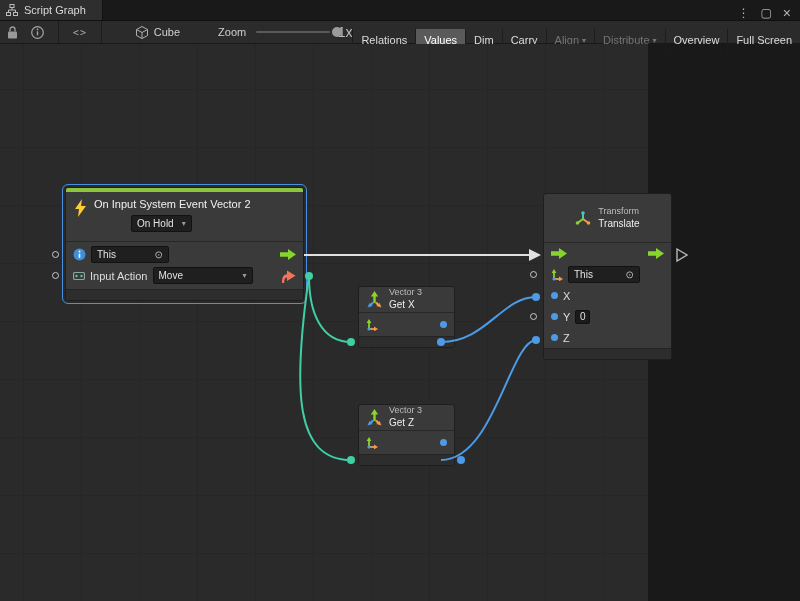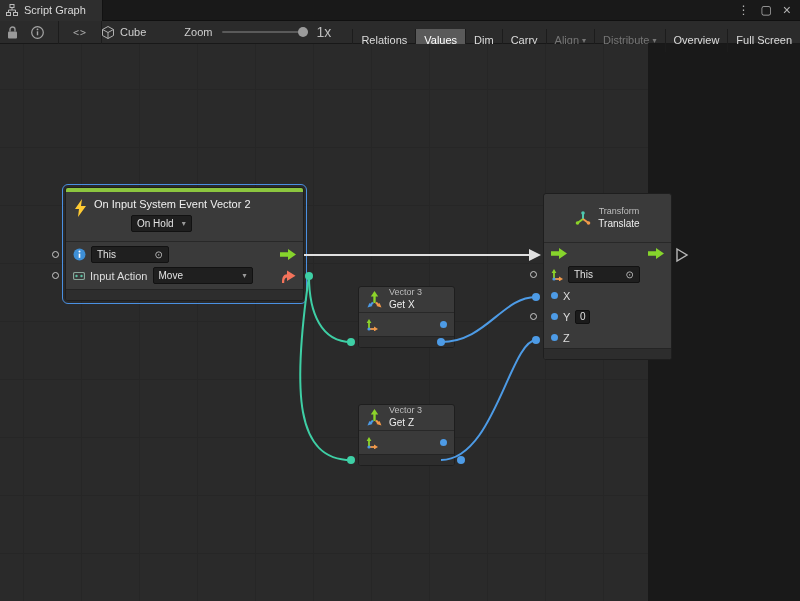--- a/index.html
+++ b/index.html
@@ -2,21 +2,21 @@
 <html><head>
 <meta charset="utf-8">
 <style>
   * { margin:0; padding:0; box-sizing:border-box; }
   html,body { width:800px; height:601px; overflow:hidden; }
   body { font-family:"Liberation Sans", sans-serif; background:#191919; }
   .app { position:relative; width:800px; height:601px; background:#191919; }
 
   
   .titlebar { position:absolute; top:0; left:0; width:800px; height:21px;
-    background:#191919; display:flex; align-items:center; border-bottom:1px solid #101010; }
+    background:#191919; display:flex; align-items:flex-end; border-bottom:1px solid #101010; }
   .tab { height:21px; display:flex; align-items:center; gap:6px; padding:0 16px 0 6px;
     background:#2e2e2e; border-right:1px solid #121212; font-size:11px; color:#d9d9d9; }
   .win-controls { margin-left:auto; display:flex; align-items:center; gap:11px;
     padding-right:9px; color:#b5b5b5; font-size:12px; }
   .win-controls span { cursor:default; line-height:1; }
 
   
   .toolbar { position:absolute; top:21px; left:0; width:800px; height:23px; background:#2b2b2b;
     display:flex; align-items:center; font-size:11px; color:#cfcfcf; border-bottom:1px solid #181818; }
   .tb-icon { display:inline-flex; align-items:center; justify-content:center; }
@@ -65,21 +65,21 @@
   .node-getx { left:358px; top:242px; width:97px; }
   .node-getz { left:358px; top:360px; width:97px; }
   .unit-header { display:flex; align-items:center; gap:6px; padding:0 7px; }
   .node-type { font-size:9px; color:#bdbdbd; line-height:11px; }
   .node-name { font-size:10px; color:#ededed; line-height:14px; }
   .unit-row { position:relative; height:24px; display:flex; align-items:center; padding:0 7px;
     border-top:1px solid #282828; }
 
   
   .node-transform { left:543px; top:149px; width:129px; }
-  .tr-header { display:flex; align-items:center; justify-content:center; gap:7px; padding:12px 4px 11px;text-align:center; }
+  .tr-header { display:flex; align-items:center; justify-content:center; gap:7px; padding:12px 4px 11px; }
   .trows { border-top:1px solid #282828; }
   .vfield { min-width:15px; height:14px; background:#1b1b1b; border:1px solid #101010; border-radius:2px;
     font-size:10px; color:#e0e0e0; display:flex; align-items:center; justify-content:center; padding:0 3px; }
 
   svg.wires { position:absolute; top:0; left:0; width:800px; height:557px; pointer-events:none; }
 </style>
 </head>
 <body>
 
 <div class="app">
@@ -113,21 +113,21 @@
     <span class="tb-icon" style="margin-left:13px;">
       <svg width="13" height="13" viewBox="0 0 13 13">
           <circle cx="6.5" cy="6.5" r="5.8" fill="none" stroke="#a5a5a5" stroke-width="1.2"></circle>
           <rect x="5.8" y="5.3" width="1.4" height="4" fill="#a5a5a5"></rect>
           <circle cx="6.5" cy="3.4" r="0.9" fill="#a5a5a5"></circle>
         </svg>
     </span>
     <span class="tb-sep" style="margin-left:14px;"></span>
     <span class="code-glyph" style="padding:0 14px;">&lt;&gt;</span>
     <span class="tb-sep"></span>
-    <span class="cube-group" style="">
+    <span class="cube-group" style="margin-left:34px;">
       <span class="tb-icon">
         <svg width="12" height="13" viewBox="0 0 12 13">
             <path d="M6 0.5 11.5 3.5 V9.5 L6 12.5 0.5 9.5 V3.5 z" fill="none" stroke="#b0b0b0"></path>
             <path d="M0.5 3.5 6 6.5 11.5 3.5 M6 6.5 V12.5" fill="none" stroke="#b0b0b0"></path>
           </svg>
       </span>
       <span>Cube</span>
     </span>
     <span style="margin-left:38px;">Zoom</span>
     <span class="zoom-track" style="margin-left:10px;">

